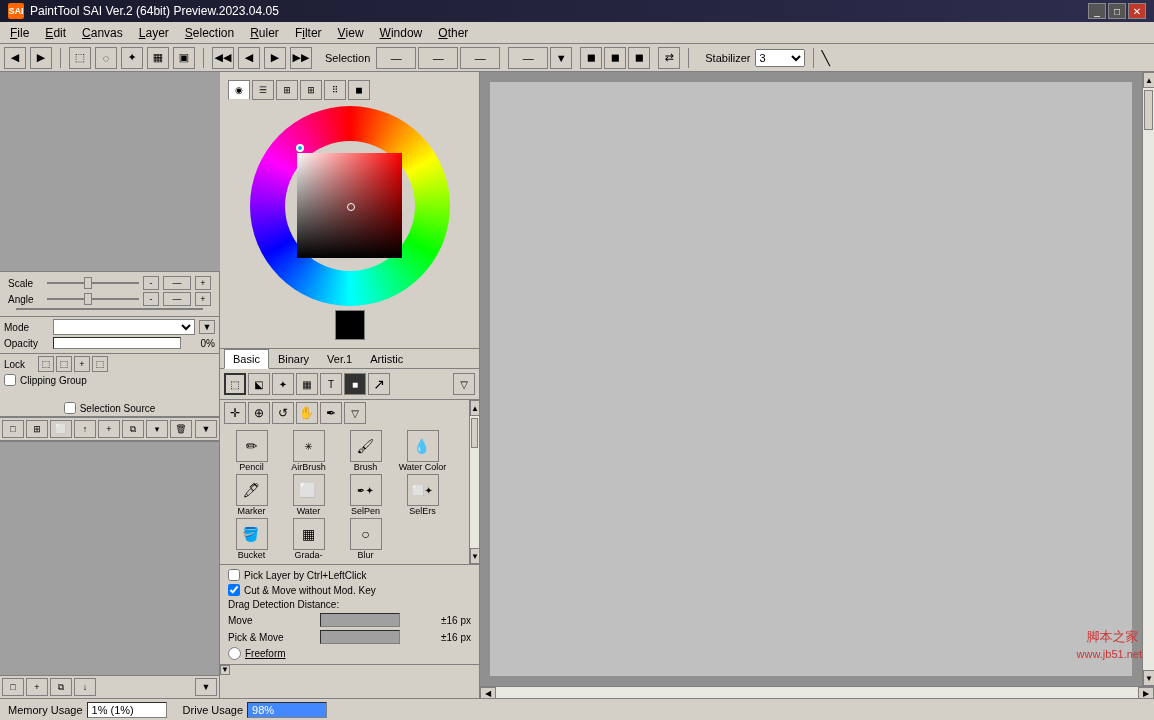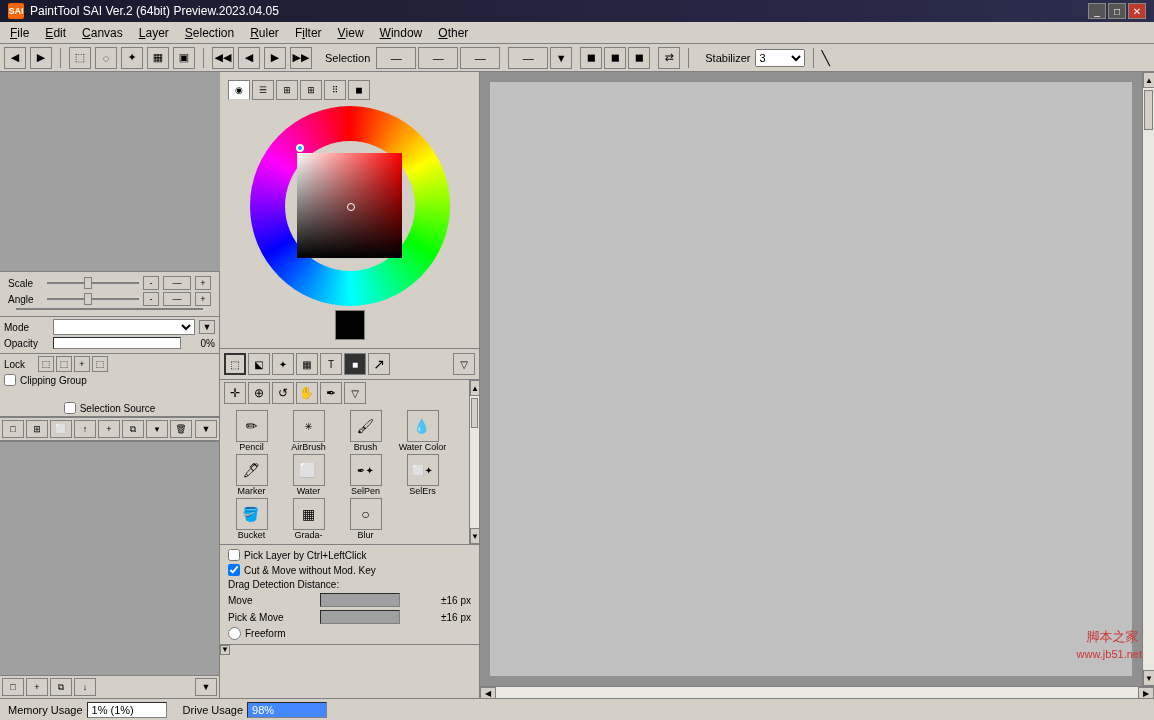--- a/index.html
+++ b/index.html
@@ -305,21 +305,21 @@
     .drag-row {
       display: flex;
       align-items: center;
       justify-content: space-between;
       font-size: 10px;
       margin-bottom: 3px;
     }
     .drag-label { width: 60px; }
     .drag-slider { width: 80px; height: 14px; background: #a0a0a0; border: 1px inset #808080; }
     .drag-value { width: 40px; text-align: right; }
-    .freeform-row { display: flex; align-items: center; gap: 4px; font-size: 10px; }
+    .freeform-row { display: flex; align-items: center; gap: 4px; font-size: 10px; text-decoration: underline; }
 
     
     #canvas-panel {
       flex: 1;
       display: flex;
       flex-direction: column;
       position: relative;
     }
     #canvas-area {
       flex: 1;
@@ -625,20 +625,26 @@
                 <div class="color-sq">
                   <div class="picker-dot"></div>
                 </div>
                 <div class="ring-indicator"></div>
               </div>
             </div>
 
             <div id="color-preview-box"></div>
           </div>
 
+          <div id="brush-tabs">
+            <div class="brush-tab active">Basic</div>
+            <div class="brush-tab">Binary</div>
+            <div class="brush-tab">Ver.1</div>
+            <div class="brush-tab">Artistic</div>
+          </div>
 
           <div id="quick-row">
             <div class="quick-btn" style="border:2px solid #333;">⬚</div>
             <div class="quick-btn">⬕</div>
             <div class="quick-btn">✦</div>
             <div class="quick-btn">▦</div>
             <div class="quick-btn">T</div>
             <div class="quick-btn dark">■</div>
             <div class="quick-btn" style="font-size:14px;">↗</div>
             <div style="margin-left:auto;">

